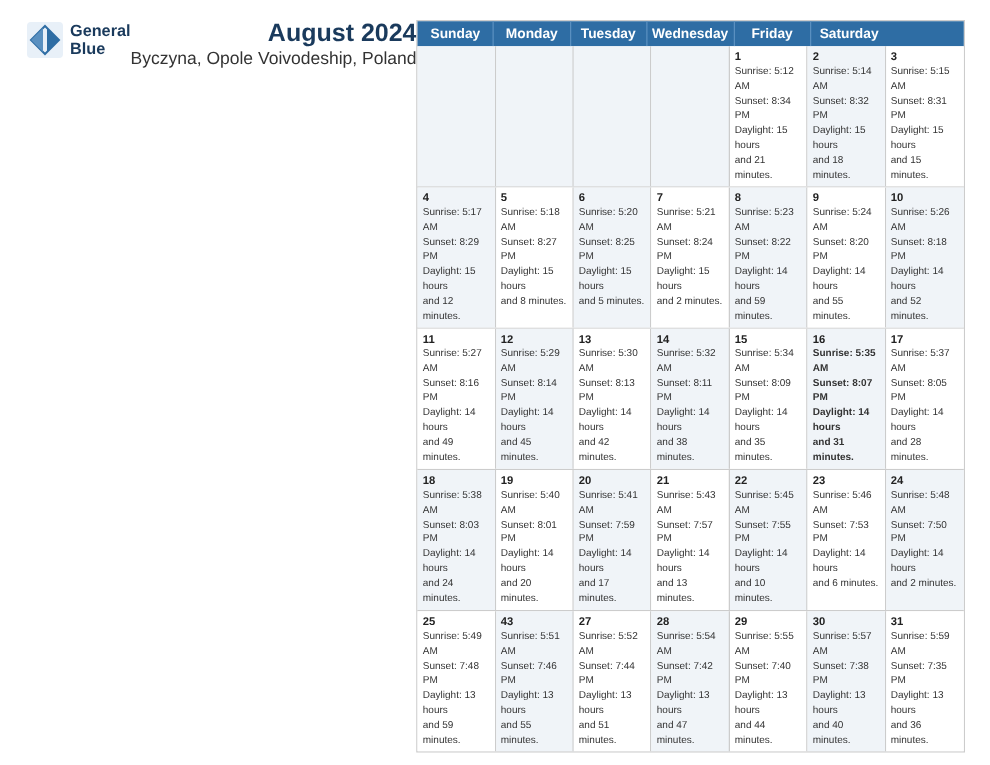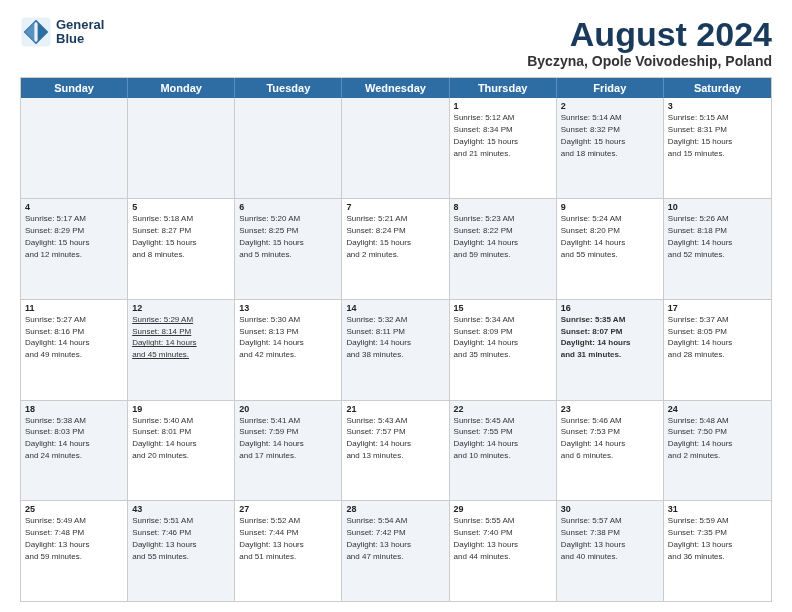--- a/index.html
+++ b/index.html
@@ -8,21 +8,21 @@
       background: #fff;
       width: 792px;
       height: 612px;
       overflow: hidden;
     }
     .page {
       width: 792px;
       height: 612px;
       padding: 16px 20px 10px 20px;
       display: flex;
-      flex-direction: column;
+      flex-direction: row;
     }
     .header {
       display: flex;
       justify-content: space-between;
       align-items: flex-start;
       margin-bottom: 8px;
     }
     .logo {
       display: flex;
       align-items: center;
@@ -37,29 +37,29 @@
       line-height: 1.1;
     }
     .logo-icon {
       width: 32px;
       height: 32px;
     }
     .title-block {
       text-align: right;
     }
     .main-title {
-      font-size: 34px;
+      font-size: 20px;
       font-weight: bold;
       color: #1a3a5c;
       line-height: 1.1;
     }
     .subtitle {
       font-size: 14px;
       color: #333;
-      font-weight: bold;
+      font-weight: normal;
     }
     .calendar {
       flex: 1;
       display: flex;
       flex-direction: column;
     }
     .cal-header {
       display: grid;
       grid-template-columns: repeat(7, 1fr);
       background: #2e6da4;
@@ -135,21 +135,20 @@
       <div class="subtitle">Byczyna, Opole Voivodeship, Poland</div>
     </div>
   </div>
 
   <div class="calendar outer-border">
     <div class="cal-header">
     <div class="cal-header-cell">Sunday</div>
         <div class="cal-header-cell">Monday</div>
         <div class="cal-header-cell">Tuesday</div>
         <div class="cal-header-cell">Wednesday</div>
-        <div class="cal-header-cell">Thursday</div>
         <div class="cal-header-cell">Friday</div>
         <div class="cal-header-cell">Saturday</div>
       </div>
     <div class="cal-body">
     <div class="cal-row">
           <div class="cal-cell empty shaded"></div>
           <div class="cal-cell empty shaded"></div>
           <div class="cal-cell empty shaded"></div>
           <div class="cal-cell empty shaded"></div>
           <div class="cal-cell"><span class="day-num">1</span><span class="cell-text" style="white-space: pre-line;">Sunrise: 5:12 AM
@@ -193,21 +192,21 @@
           <div class="cal-cell shaded"><span class="day-num">10</span><span class="cell-text" style="white-space: pre-line;">Sunrise: 5:26 AM
 Sunset: 8:18 PM
 Daylight: 14 hours
 and 52 minutes.</span></div>
         </div>
         <div class="cal-row">
           <div class="cal-cell"><span class="day-num">11</span><span class="cell-text" style="white-space: pre-line;">Sunrise: 5:27 AM
 Sunset: 8:16 PM
 Daylight: 14 hours
 and 49 minutes.</span></div>
-          <div class="cal-cell shaded"><span class="day-num">12</span><span class="cell-text" style="white-space: pre-line; text-decoration: underline;">Sunrise: 5:29 AM
+          <div class="cal-cell shaded"><span class="day-num">12</span><span class="cell-text" style="white-space: pre-line;">Sunrise: 5:29 AM
 Sunset: 8:14 PM
 Daylight: 14 hours
 and 45 minutes.</span></div>
           <div class="cal-cell"><span class="day-num">13</span><span class="cell-text" style="white-space: pre-line;">Sunrise: 5:30 AM
 Sunset: 8:13 PM
 Daylight: 14 hours
 and 42 minutes.</span></div>
           <div class="cal-cell shaded"><span class="day-num">14</span><span class="cell-text" style="white-space: pre-line;">Sunrise: 5:32 AM
 Sunset: 8:11 PM
 Daylight: 14 hours

